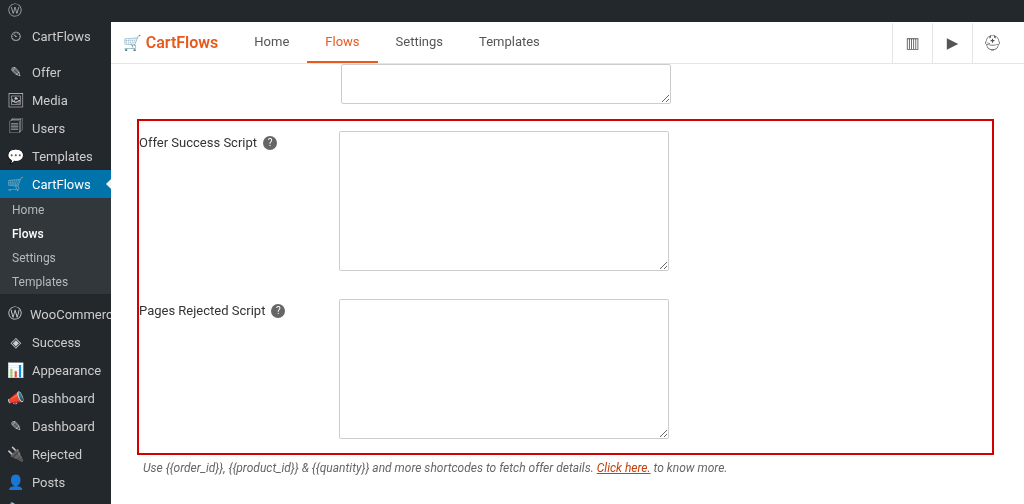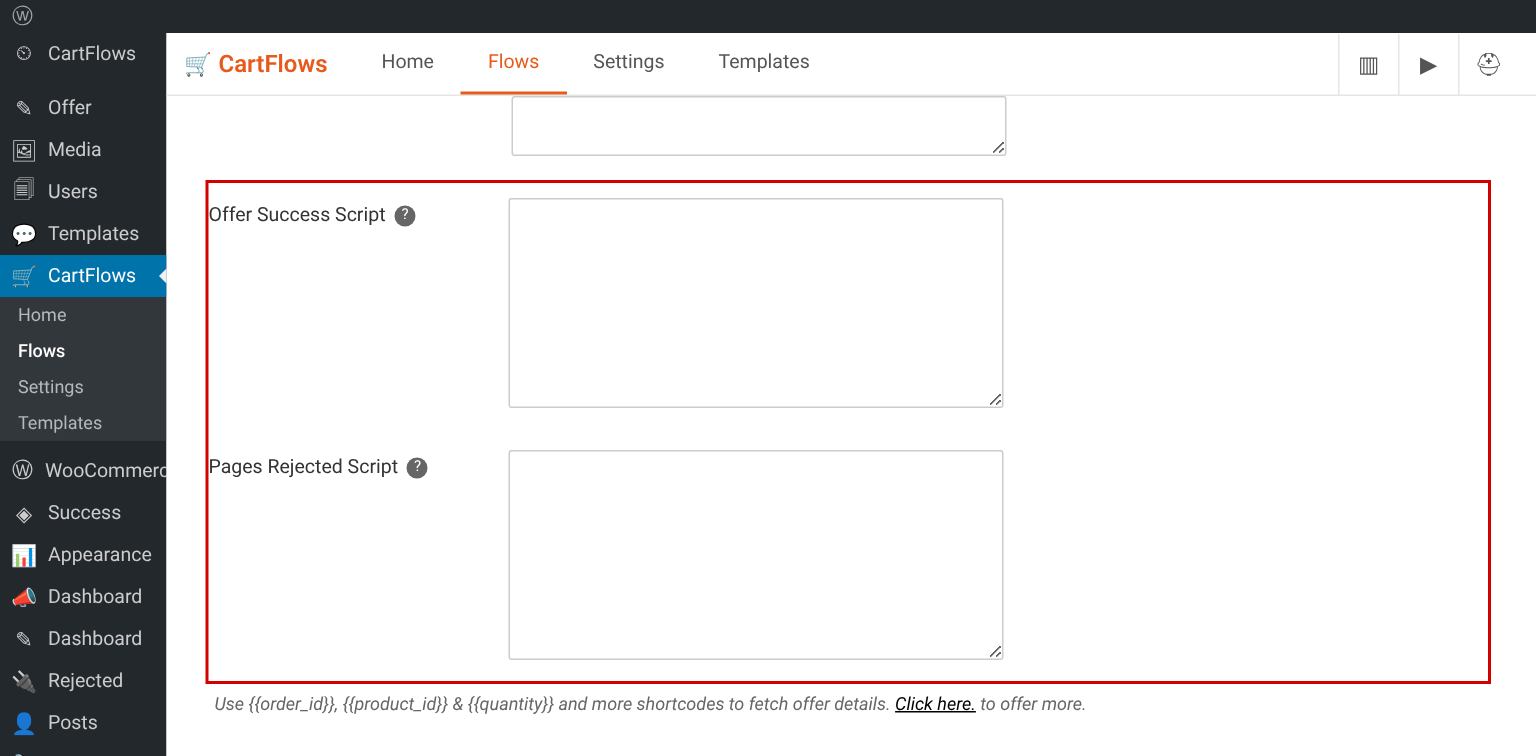--- a/index.html
+++ b/index.html
@@ -30,21 +30,21 @@
 .cf-action { width: 40px; height: 40px; display: flex; align-items: center; justify-content: center; border-left: 1px solid #e5e5e5; color: #555; font-size: 15px; cursor:pointer; }
 
 .content { flex: 1; padding: 0 30px 12px 30px; overflow: hidden; position: relative; }
 .row { display: flex; align-items: flex-start; margin-bottom: 28px; }
 .row-label { width: 200px; padding-top: 4px; color: #333; font-size: 13px; display:flex; align-items:center; gap:6px;}
 .help { width:14px; height:14px; border-radius:50%; background:#666; color:#fff; font-size:10px; display:inline-flex; align-items:center; justify-content:center;}
 .ta { width: 330px; height: 140px; border: 1px solid #ccc; border-radius: 2px; padding: 6px; resize: both; font-family: inherit; font-size: 13px; }
 .ta.small { height: 40px; margin-left: 200px; margin-bottom: 12px; }
 .redbox { border: 2px solid #d40000; padding: 10px 0 14px 0; margin-left: -4px; }
 .note { font-style: italic; color: #666; font-size: 12px; margin-left: 2px; margin-top: 6px;}
-.note a { color: #000000; text-decoration: underline; }
+.note a { color: #c2410c; text-decoration: underline; }
 </style>
 </head>
 <body>
 
 <div class="top-bar">
   <span class="wp-logo">ⓦ</span>
 </div>
 
 <div class="layout">
   <div class="sidebar">
@@ -154,17 +154,17 @@
         <div class="row" style="margin-bottom:0">
           <div class="row-label">
             <span>Pages Rejected Script</span>
             <span class="help">?</span>
           </div>
           <textarea class="ta" style=""></textarea>
         </div>
       </div>
 
       <div class="note">
-        <span>Use {{order_id}}, {{product_id}} &amp; {{quantity}} and more shortcodes to fetch offer details. </span><a href="#">Click here.</a><span> to offer more.</span>
+        <span>Use {{order_id}}, {{product_id}} &amp; {{quantity}} and more shortcodes to fetch offer details. </span><a href="#">Click here.</a><span> to know more.</span>
       </div>
     </div>
   </div>
 </div>
 
 </body></html>

